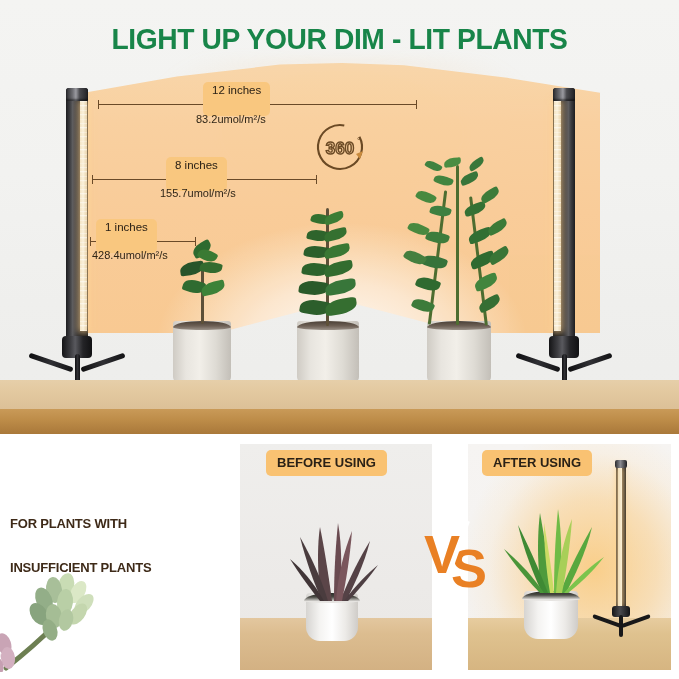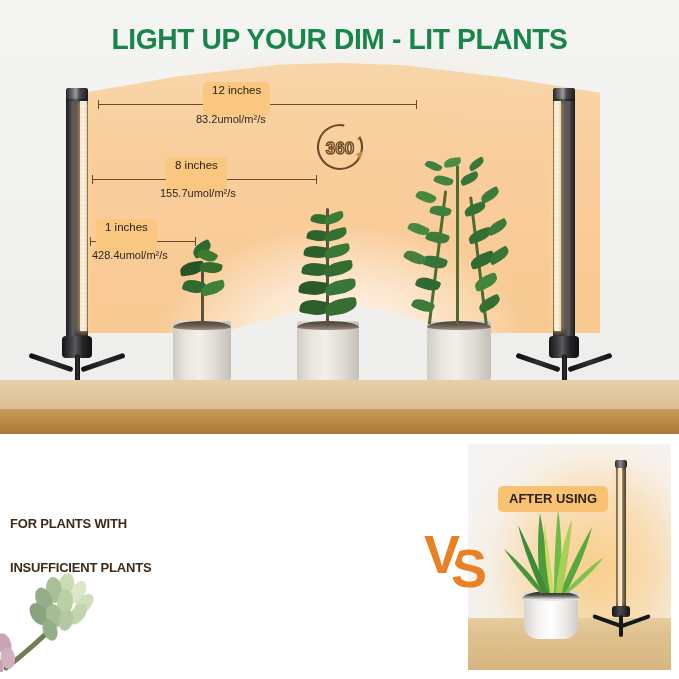--- a/index.html
+++ b/index.html
@@ -345,24 +345,45 @@
       </g>
       <g>
         <ellipse cx="10" cy="92" rx="7" ry="11" fill="#c9a4b5" transform="rotate(-18 10 92)"></ellipse>
         <ellipse cx="-2" cy="100" rx="7" ry="11" fill="#b993a6" transform="rotate(-32 -2 100)"></ellipse>
         <ellipse cx="14" cy="106" rx="7" ry="11" fill="#d3b0c0" transform="rotate(-6 14 106)"></ellipse>
         <ellipse cx="2" cy="113" rx="7" ry="10" fill="#c6a0b2" transform="rotate(-24 2 113)"></ellipse>
       </g>
     </svg>
   </div>
 
+  <div class="compare-panel" id="panel-before">
+    <div class="panel-badge" style="left:26px;">BEFORE USING</div>
+    <div class="panel-desk" id="desk-before"></div>
+
+    <div>
+      <div class="white-pot" style="left:66px; top:149px; width:52px; height:48px;">
+        <div class="white-pot-rim"></div>
+      </div>
+      <svg viewBox="0 0 140 140" width="140" height="140" style="position:absolute; left:22px; top:45px;">
+        <g fill="#4e4040">
+          <path d="M70 112 C66 82 62 58 58 38 C56 50 54 82 60 112 Z" fill="#5b4548"></path>
+          <path d="M72 112 C72 80 74 54 76 34 C80 56 80 86 78 112 Z" fill="#6a4a50"></path>
+          <path d="M66 112 C58 86 48 66 38 48 C44 72 52 94 60 112 Z" fill="#4a3c3e"></path>
+          <path d="M78 112 C88 88 98 68 108 52 C102 76 92 96 84 112 Z" fill="#554246"></path>
+          <path d="M62 112 C52 94 40 80 28 70 C38 86 50 102 58 112 Z" fill="#413537"></path>
+          <path d="M82 112 C94 96 106 84 116 76 C106 90 94 104 86 112 Z" fill="#4e3f43"></path>
+          <path d="M74 112 C76 86 82 62 90 42 C88 68 84 92 80 112 Z" fill="#7a565c"></path>
+        </g>
+      </svg>
+    </div>
+  </div>
 
   <div class="compare-panel" id="panel-after">
     <div id="after-glow"></div>
-    <div class="panel-badge" style="left:30px;margin-top:36px;">AFTER USING</div>
+    <div class="panel-badge" style="left:14px;">AFTER USING</div>
     <div class="panel-desk" id="desk-after"></div>
 
     <div>
       <div class="white-pot" style="left:56px; top:147px; width:54px; height:48px;">
         <div class="white-pot-rim"></div>
       </div>
       <svg viewBox="0 0 150 145" width="150" height="145" style="position:absolute; left:8px; top:35px;">
         <g>
           <path d="M76 114 C72 82 68 56 64 34 C62 50 60 84 66 114 Z" fill="#4e9b3c"></path>
           <path d="M78 114 C78 80 80 52 82 30 C86 54 86 86 84 114 Z" fill="#6fbb46"></path>

